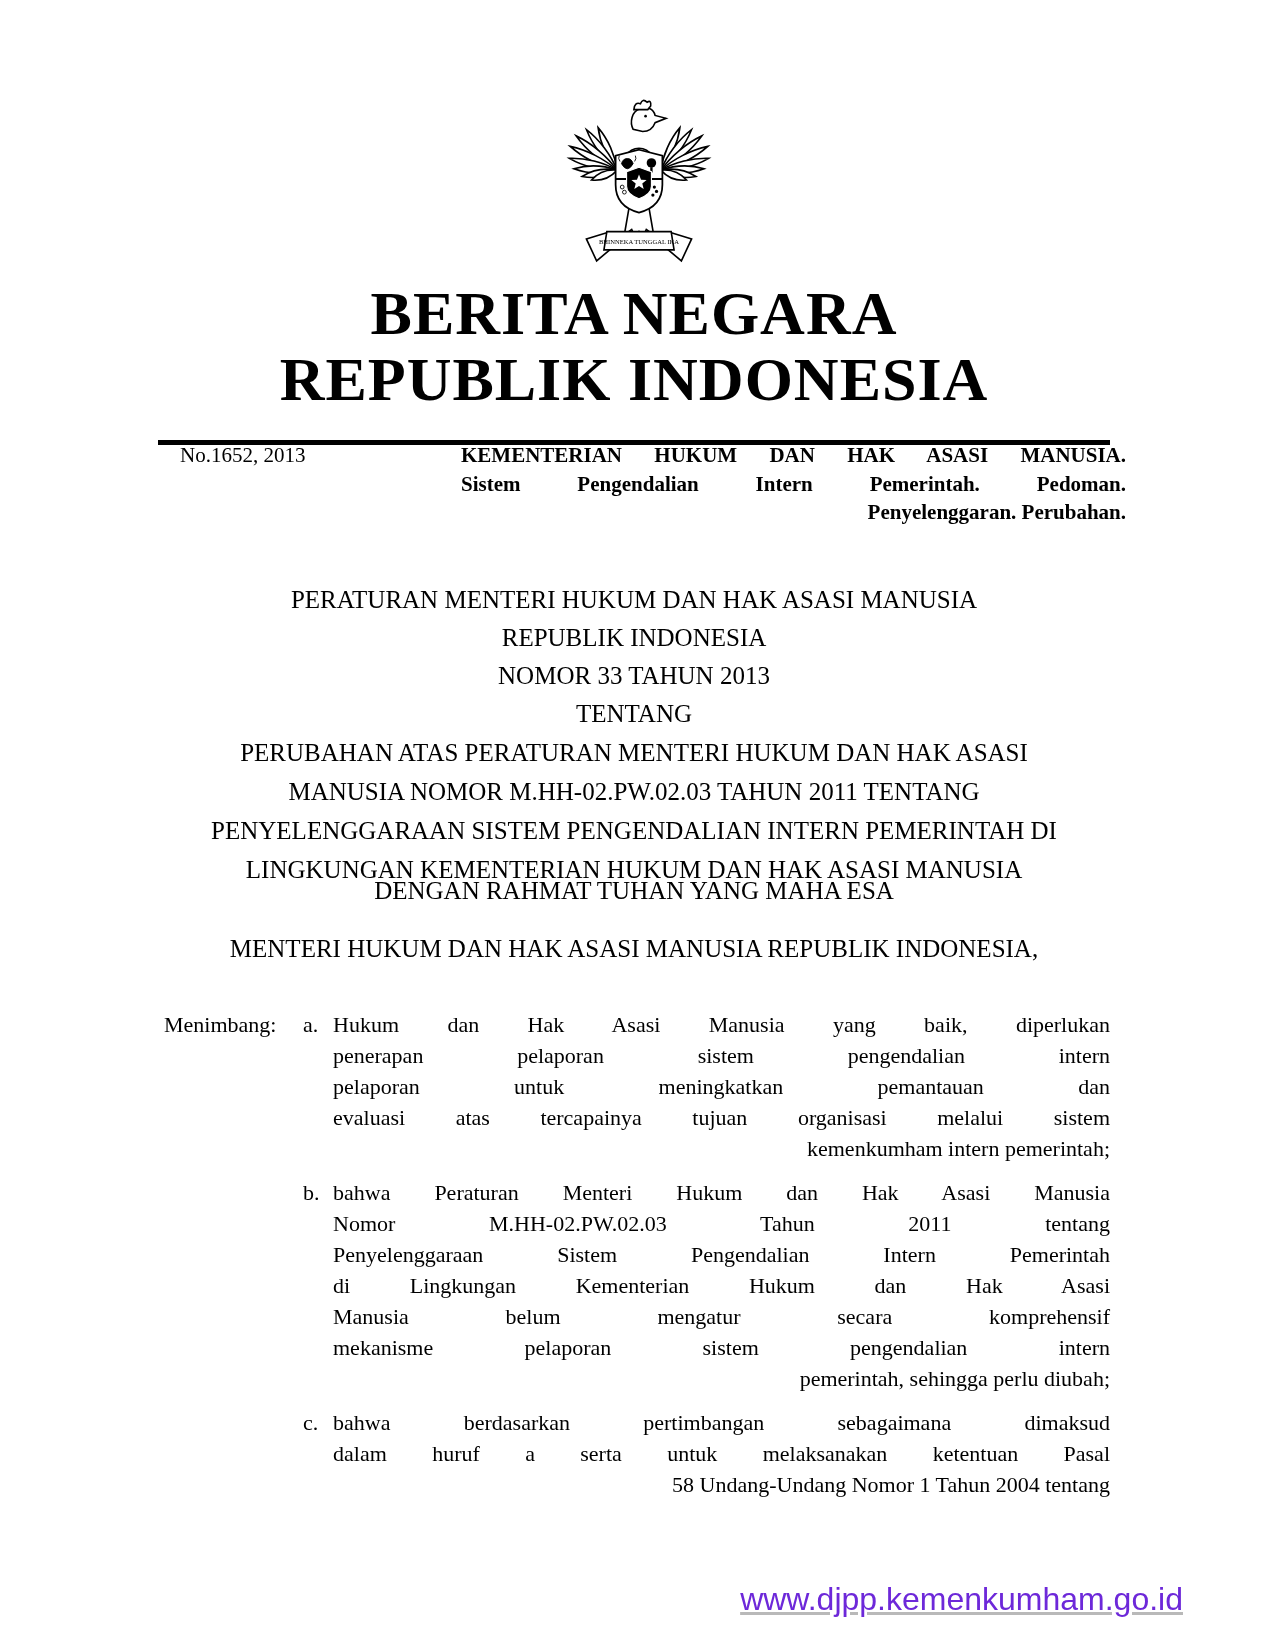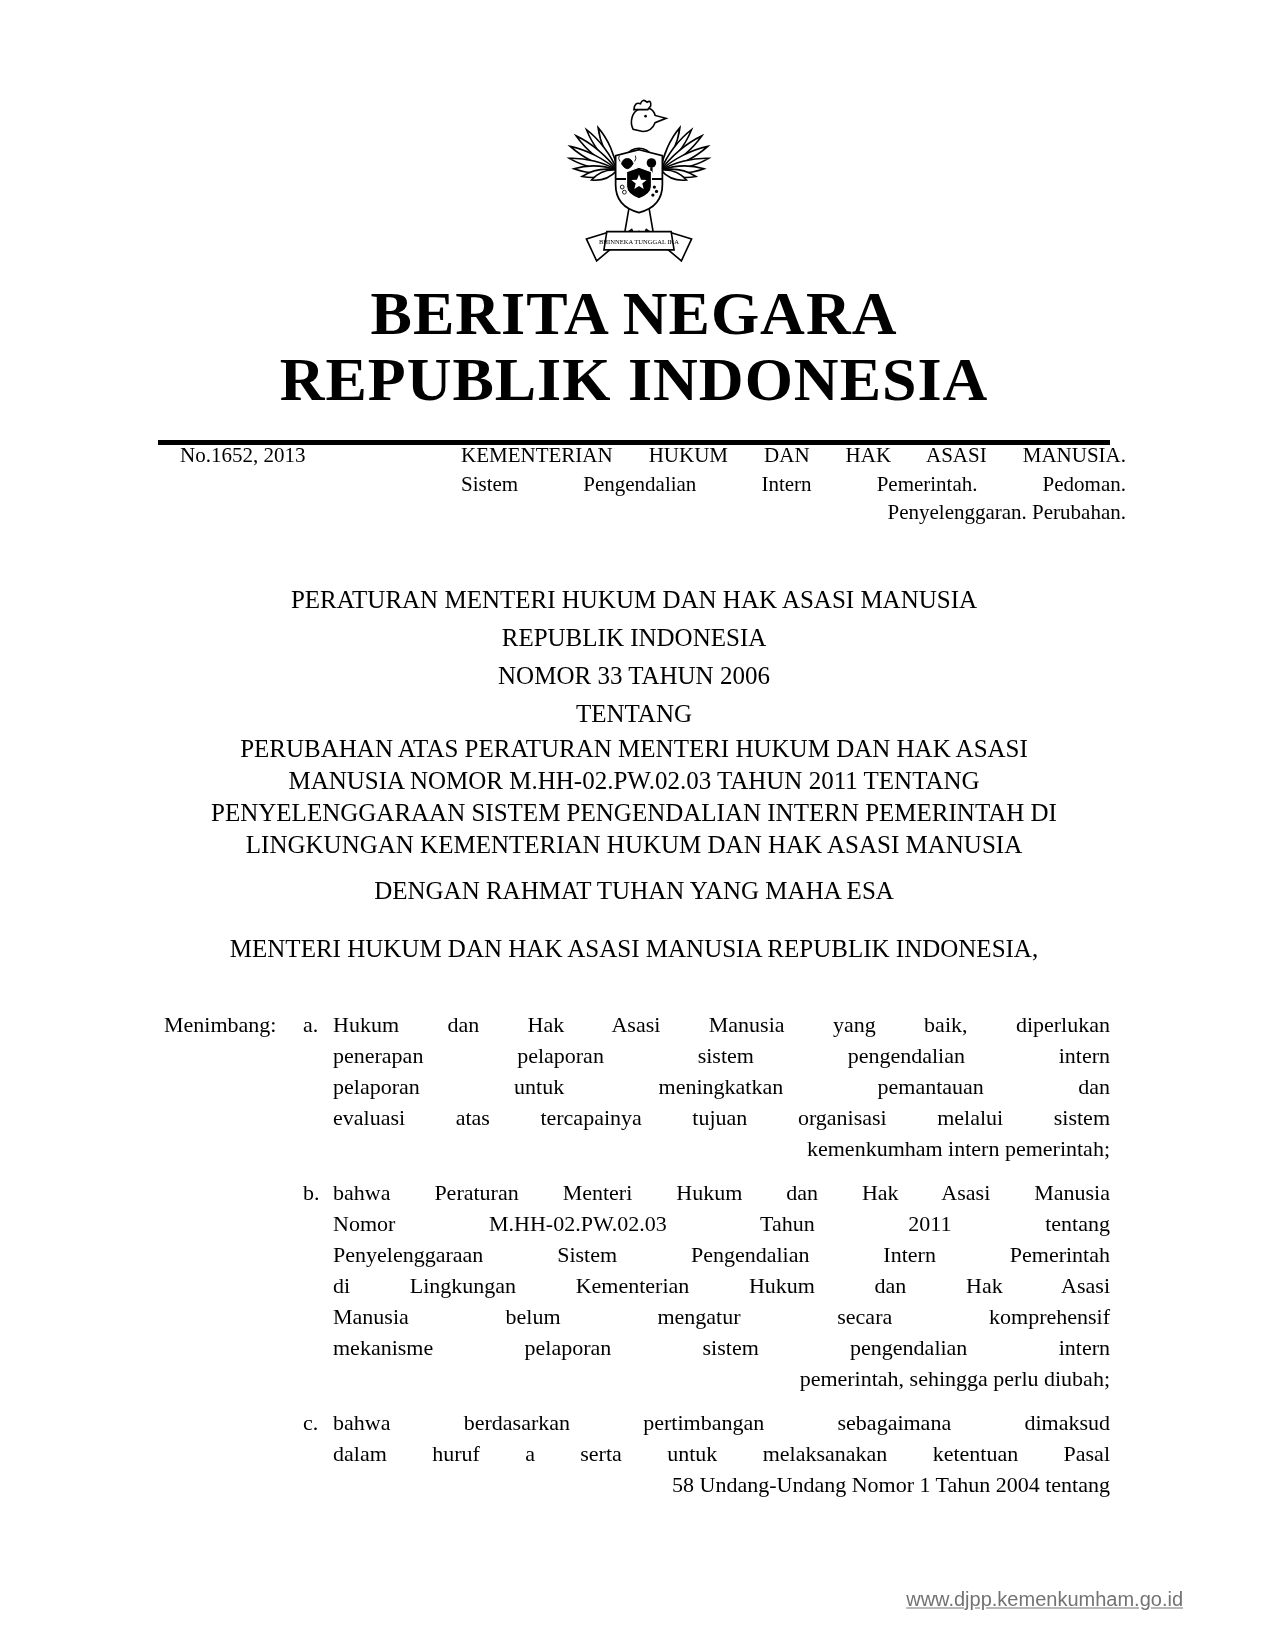--- a/index.html
+++ b/index.html
@@ -22,47 +22,47 @@
   .masthead{
     position:absolute;top:280px;left:0;width:100%;
     text-align:center;font-weight:bold;font-size:62px;line-height:66px;
     letter-spacing:1px;
   }
   .rule{position:absolute;top:440px;left:0;width:100%;height:5px;background:#000;}
 
   
   .gazette-row{position:absolute;top:441px;left:16px;width:100%;display:flex;font-size:21px;line-height:28.5px;}
   .gazette-no{width:287px;flex:0 0 287px;padding-left:6px;box-sizing:border-box;}
-  .gazette-subject{flex:1;}
+  .gazette-subject{flex:1;font-weight:bold;}
 
   
   .cblock{position:absolute;left:0;width:100%;text-align:center;font-size:25px;}
   .heading-block{top:581px;line-height:38px;}
-  .title-block{top:733px;line-height:32px;}
+  .title-block{top:733px;line-height:39px;}
   .motto{top:875px;line-height:31px;}
   .minister{top:917px;line-height:31px;margin-top:16px;}
 
   
   .menimbang{position:absolute;top:1009px;left:0;width:100%;display:flex;font-size:22px;line-height:31px;}
   .menimbang-label{flex:0 0 145px;width:145px;padding-left:6px;box-sizing:border-box;}
   .items{flex:1;}
   .item{display:flex;margin-bottom:13px;}
   .item-letter{flex:0 0 30px;width:30px;}
   .item-text{flex:1;}
 
   
   .lines > div{text-align:right;}
   .lines > div.jl{text-align:justify;text-align-last:justify;}
 
   
   .watermark{
     position:absolute;right:92px;top:1583px;
     font-family:"Liberation Sans","DejaVu Sans",sans-serif;
-    font-size:20px;line-height:32px;
-    color:#737373;text-decoration:underline;
+    font-size:32px;line-height:32px;
+    color:#6d28d9;text-decoration:underline;
     text-decoration-color:#b9b9b9;
   }
 </style>
 </head>
 <body>
 
 <div class="page">
   <div class="content">
 
     <div class="emblem">
@@ -143,21 +143,21 @@
       <div class="gazette-no">No.1652, 2013</div>
       <div class="gazette-subject lines">
           <div class="jl">KEMENTERIAN HUKUM DAN HAK ASASI MANUSIA.</div>
           <div class="jl">Sistem Pengendalian Intern Pemerintah. Pedoman.</div>
           <div>Penyelenggaran. Perubahan.</div>
         </div>
     </div>
 
     <div class="cblock heading-block" style="white-space:pre-line;">PERATURAN MENTERI HUKUM DAN HAK ASASI MANUSIA
 REPUBLIK INDONESIA
-NOMOR 33 TAHUN 2006
+NOMOR 33 TAHUN 2013
 TENTANG</div>
     <div class="cblock title-block" style="white-space:pre-line;">PERUBAHAN ATAS PERATURAN MENTERI HUKUM DAN HAK ASASI
 MANUSIA NOMOR M.HH-02.PW.02.03 TAHUN 2011 TENTANG
 PENYELENGGARAAN SISTEM PENGENDALIAN INTERN PEMERINTAH DI
 LINGKUNGAN KEMENTERIAN HUKUM DAN HAK ASASI MANUSIA</div>
     <div class="cblock motto">DENGAN RAHMAT TUHAN YANG MAHA ESA</div>
     <div class="cblock minister">MENTERI HUKUM DAN HAK ASASI MANUSIA REPUBLIK INDONESIA,</div>
 
     <div class="menimbang">
       <div class="menimbang-label">Menimbang:</div>

